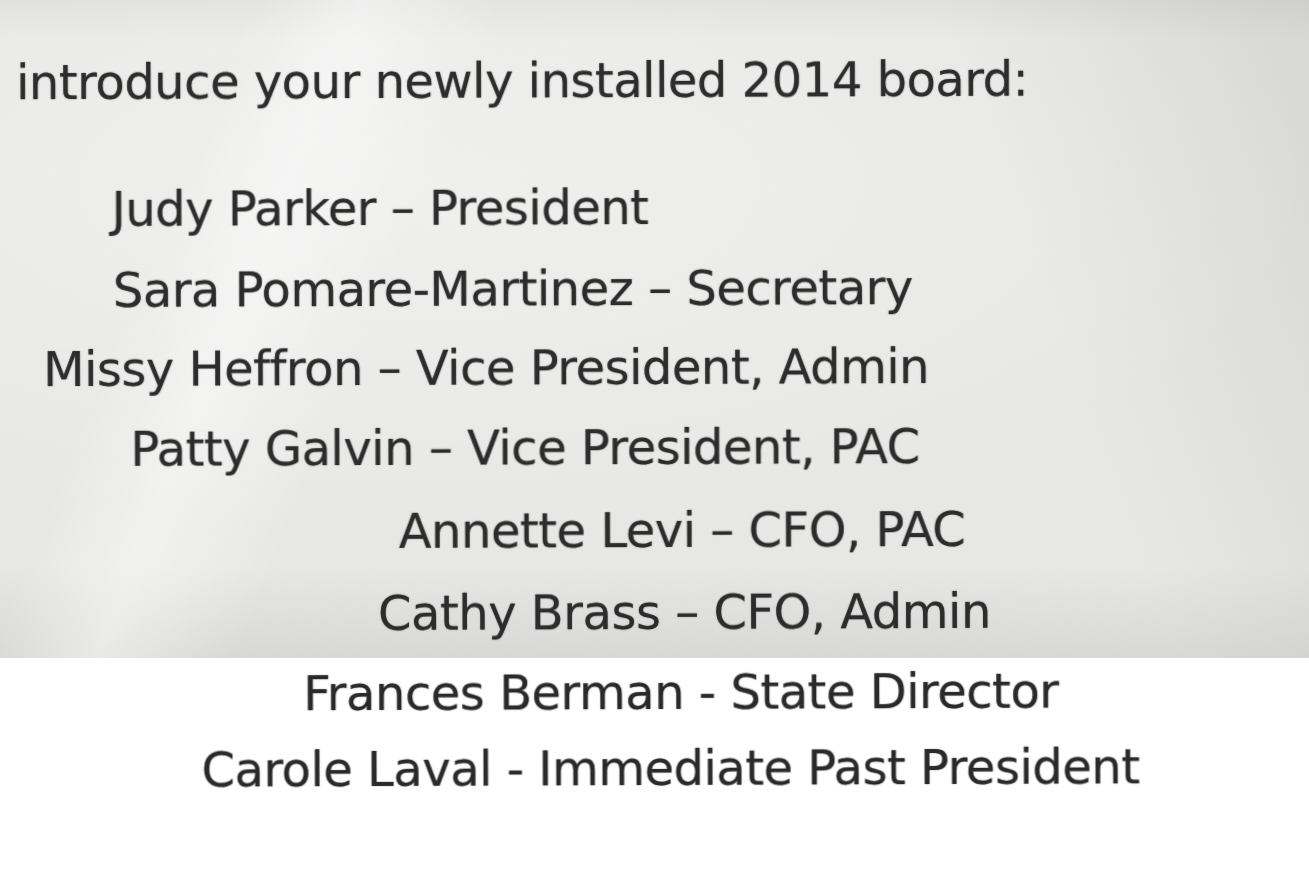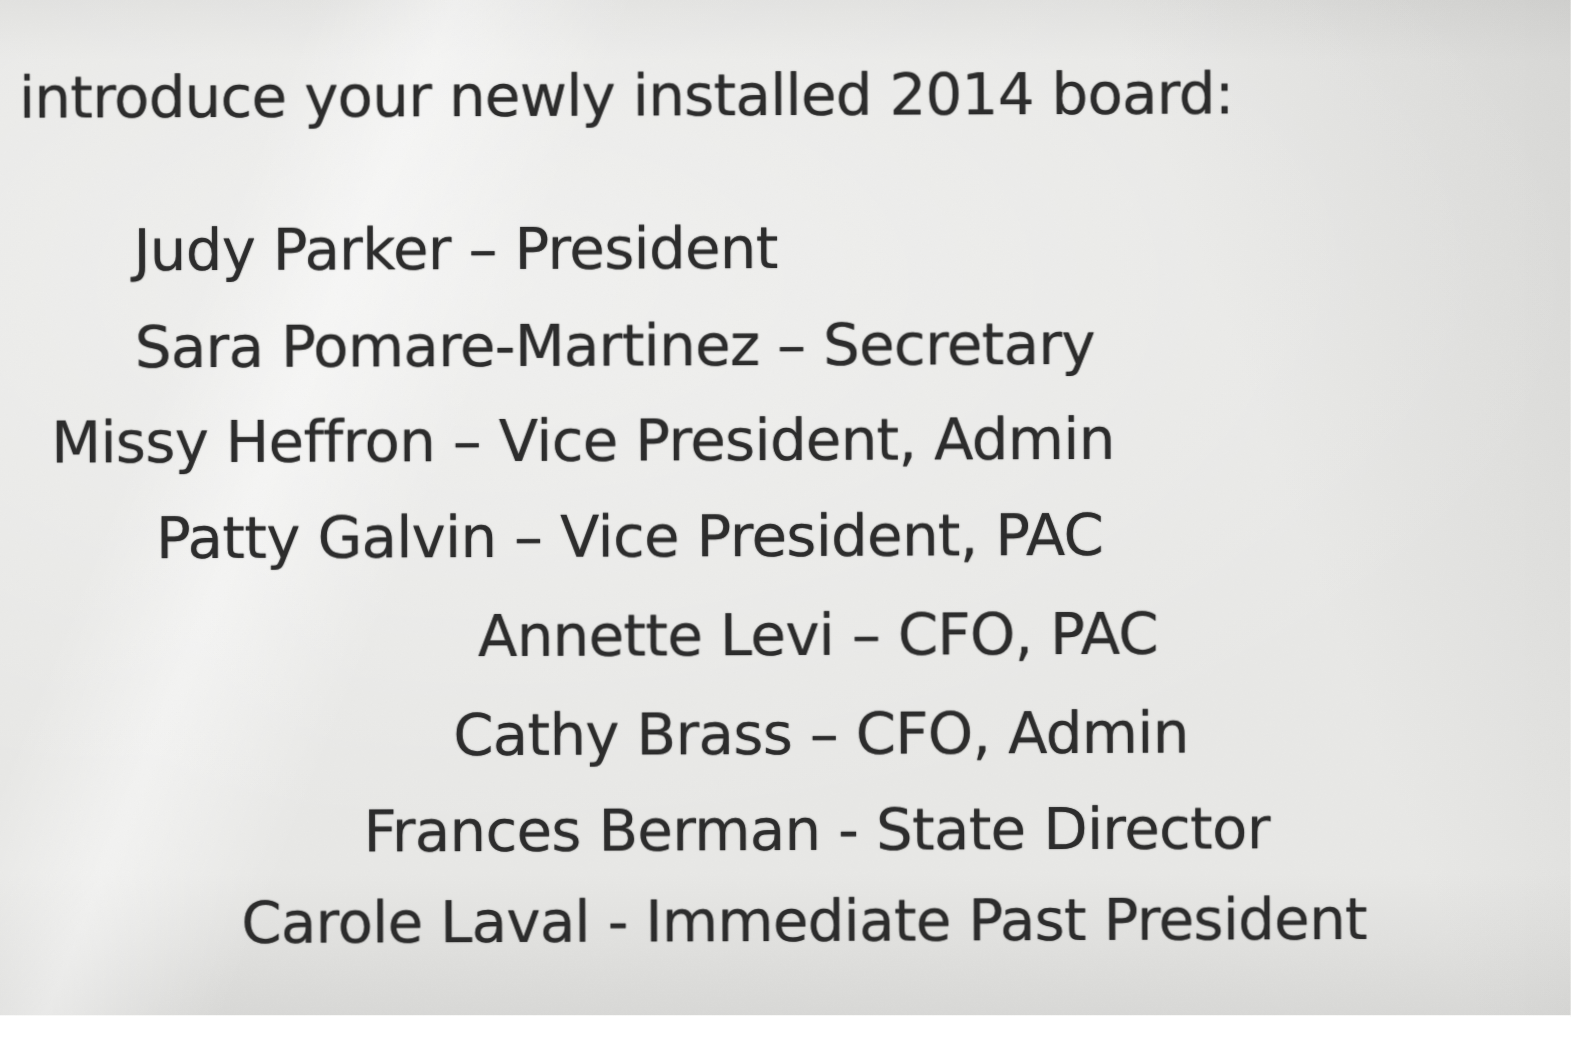--- a/index.html
+++ b/index.html
@@ -6,21 +6,21 @@
     margin: 0;
     padding: 0;
     width: 1309px;
     height: 873px;
     overflow: hidden;
   }
 
   .photo {
     position: relative;
     width: 1309px;
-    height: 846px;
+    height: 658px;
     background-color: #e8e8e6;
     background-image:
       
       radial-gradient(120% 95% at 32% 28%, rgba(255,255,255,0.38) 0%, rgba(255,255,255,0) 58%),
       
       linear-gradient(112deg, rgba(255,255,255,0) 16%, rgba(255,255,255,0.45) 23%, rgba(255,255,255,0) 32%),
       
       linear-gradient(250deg, rgba(150,150,148,0.20) 0%, rgba(150,150,148,0) 24%),
       
       linear-gradient(0deg, rgba(145,145,143,0.18) 0%, rgba(145,145,143,0) 14%),

